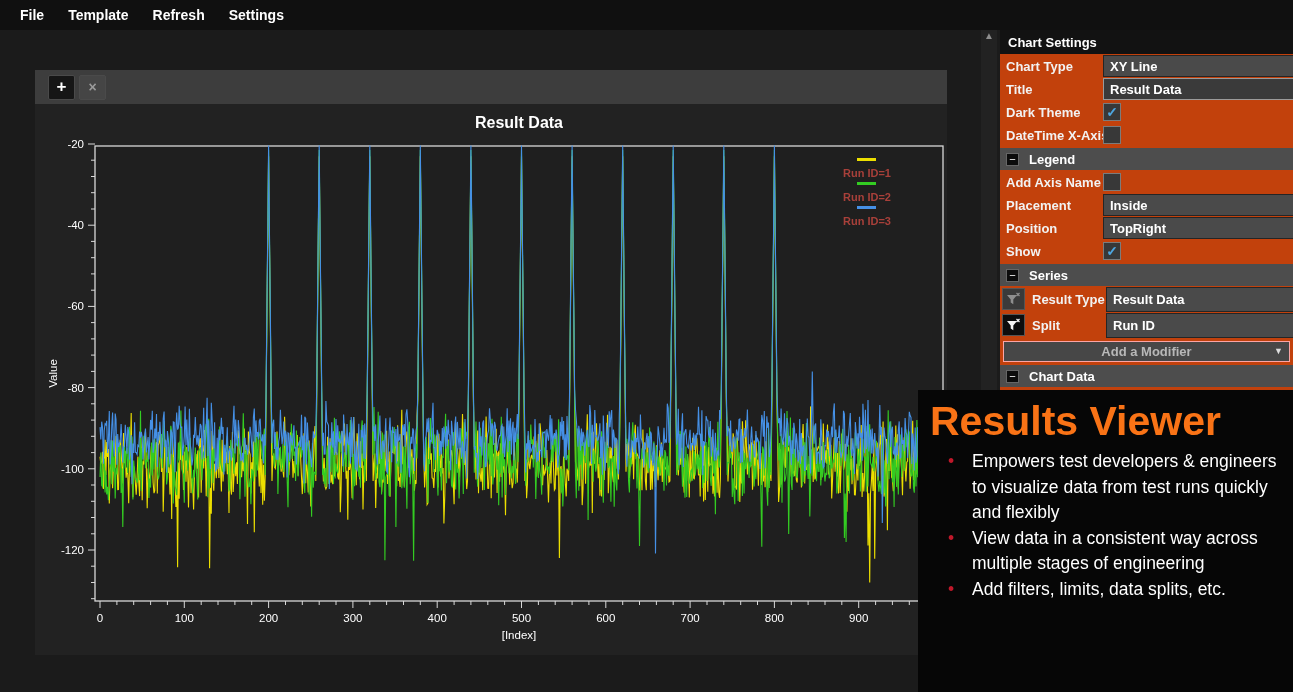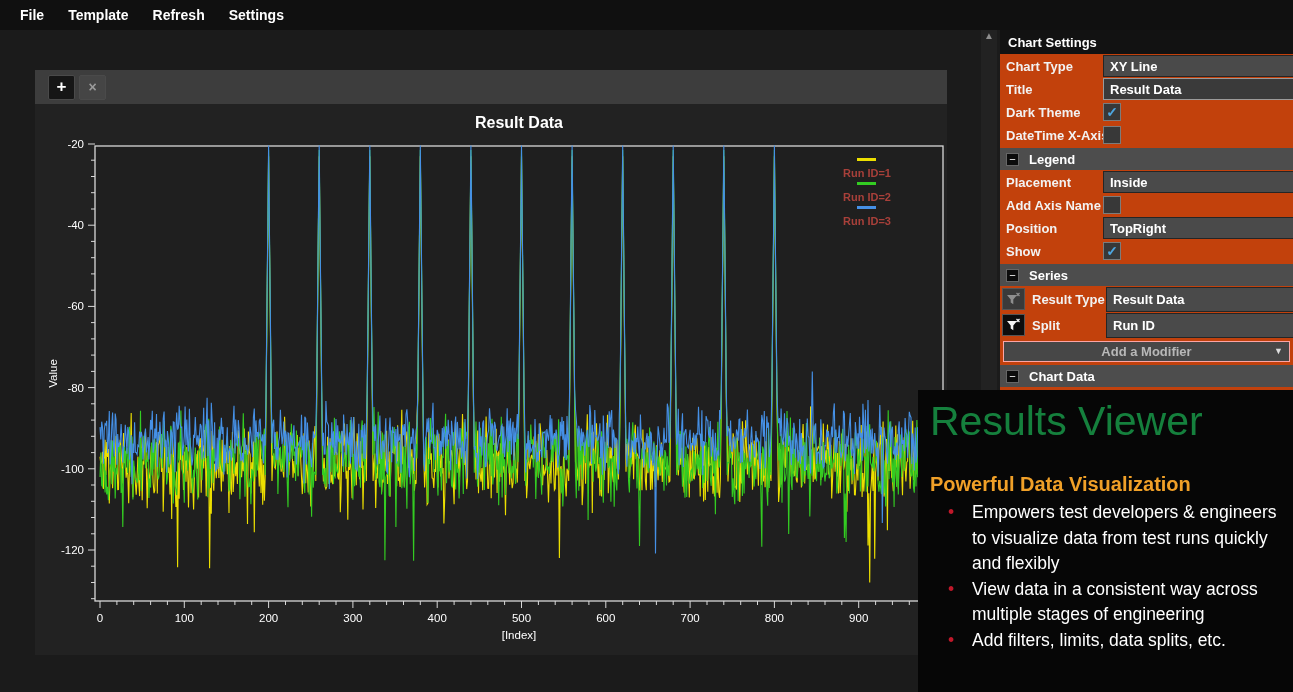--- a/index.html
+++ b/index.html
@@ -65,21 +65,21 @@
   .filter-gray { background:#3a3a3a; border:1px solid #555; }
   .filter-active { background:#0d0d0d; border:1px solid #555; }
   .modifier { position:absolute; left:3px; right:3px; height:21px; background:#474747;
               border:1px solid #fca5a5; color:#b8b8b8; font-weight:700;
               display:flex; align-items:center; justify-content:center; }
   .modifier .arrow { position:absolute; right:6px; font-size:9px; color:#ddd; }
 
   
   .overlay { position:absolute; left:918px; top:390px; width:375px; height:302px;
              background:#060606; z-index:5; padding:8px 0 0 12px; }
-  .overlay-title { font-size:41px; font-weight:400; color:#15803d; letter-spacing:0px; }
+  .overlay-title { font-size:41px; font-weight:700; color:#f97316; letter-spacing:0px; }
   .overlay-sub { margin-top:28px; font-size:20px; font-weight:700; color:#f0a028; }
   .overlay-list { list-style:none; margin-top:4px; }
   .overlay-list li { position:relative; padding-left:42px; font-size:17.5px; color:#fff;
                      line-height:25.5px; }
   .overlay-list li::before { content:"•"; position:absolute; left:18px; color:#c0182a; }
 </style>
 </head>
 <body>
 
 <div class="menubar">
@@ -254,30 +254,30 @@
     <span class="plabel">DateTime X-Axis</span>
     <div class="pcontrol checkbox" style="left:103px; width:18px; right:auto;"></div>
   </div>
 
   <div class="section">
     <span class="minus-box">−</span>
     <span class="section-label">Legend</span>
   </div>
 
   <div class="prow">
+    <span class="plabel">Add Axis Name</span>
+    <div class="pcontrol checkbox" style="left:103px; width:18px; right:auto;"></div>
+  </div>
+
+  <div class="prow">
     <span class="plabel">Placement</span>
     <div class="pcontrol dropdown">
       <span>Inside</span>
 
     </div>
-  </div>
-
-  <div class="prow">
-    <span class="plabel">Add Axis Name</span>
-    <div class="pcontrol checkbox" style="left:103px; width:18px; right:auto;"></div>
   </div>
 
   <div class="prow">
     <span class="plabel">Position</span>
     <div class="pcontrol dropdown">
       <span>TopRight</span>
 
     </div>
   </div>
 
@@ -329,19 +329,18 @@
   </div>
 
   <div class="section">
     <span class="minus-box">−</span>
     <span class="section-label">Chart Data</span>
   </div>
 </div>
 
 <div class="overlay">
   <div class="overlay-title">Results Viewer</div>
-  <div class="overlay-sub">Powerful Data Visualization</div>
   <ul class="overlay-list">
     <li><span>Empowers test developers &amp; engineers to visualize data from test runs quickly and flexibly</span></li>
     <li><span>View data in a consistent way across multiple stages of engineering</span></li>
     <li><span>Add filters, limits, data splits, etc.</span></li>
   </ul>
 </div>
 
 </body></html>

